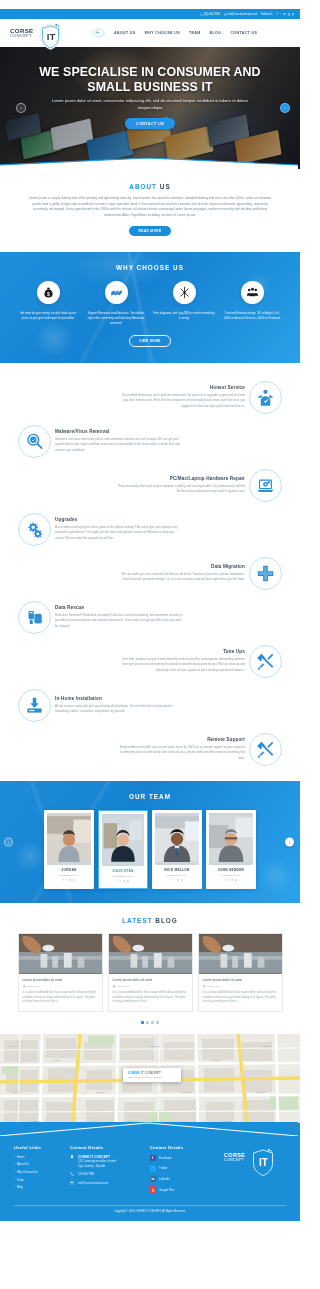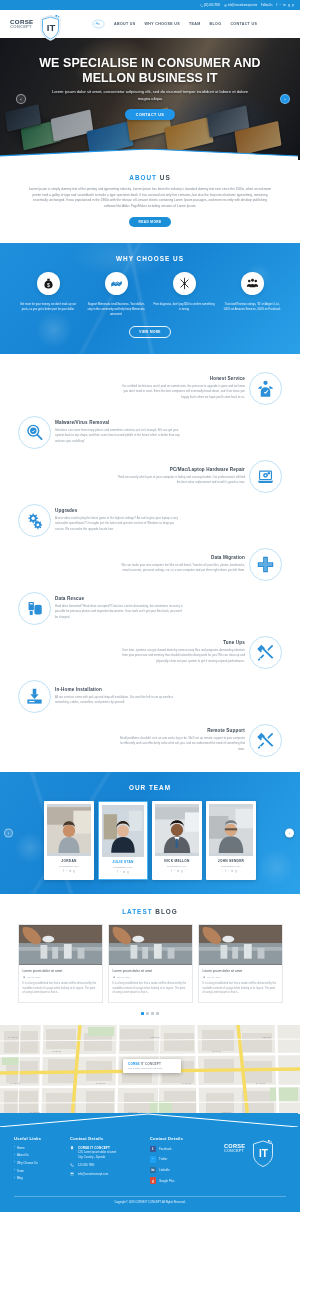--- a/index.html
+++ b/index.html
@@ -2,21 +2,21 @@
 <html><head>
 <meta charset="utf-8">
 <style>
   * { margin:0; padding:0; box-sizing:border-box; }
   html,body { width:300px; }
   body {
     font-family:"Liberation Sans", sans-serif;
     background:#fff; width:300px; overflow-x:hidden;
     -webkit-font-smoothing:antialiased;
   }
-  .page { width:300px; position:relative; }
+  .page { width:300px; position:relative;margin-top:9px; }
 
   
   .topbar {
     height:10px; background:#1a8fd8; display:flex;
     align-items:center; justify-content:flex-end; padding-right:6px;
     font-size:2.6px; color:#fff; gap:4px;
   }
   .tb-item { display:flex; align-items:center; gap:1px; white-space:nowrap; opacity:.95; }
   .tb-ico { width:3px; height:3px; display:inline-block; }
   .tb-ico svg { width:3px; height:3px; display:block; fill:#fff; }
@@ -380,21 +380,21 @@
       <div class="hcard" style="left:128px;top:12px;width:42px;height:24px;background:linear-gradient(135deg,#ba7a2a,#e8c57c);"></div>
       <div class="hcard" style="left:166px;top:22px;width:46px;height:26px;background:linear-gradient(135deg,#d98f2c,#f3cf8a);"></div>
       <div class="hcard" style="left:208px;top:10px;width:40px;height:23px;background:linear-gradient(135deg,#3b4b5a,#7f8d99);"></div>
       <div class="hcard" style="left:236px;top:26px;width:44px;height:25px;background:linear-gradient(135deg,#c2782a,#ecc07a);"></div>
       <div class="hcard" style="left:6px;top:8px;width:34px;height:20px;background:linear-gradient(135deg,#23303c,#4a5b69);"></div>
     </div>
     <div class="hero-overlay"></div>
     <div class="arrow arrow-l">‹</div>
     <div class="arrow arrow-r">›</div>
     <div class="hero-inner">
-      <h1>WE SPECIALISE IN CONSUMER AND MELLON BUSINESS IT</h1>
+      <h1>WE SPECIALISE IN CONSUMER AND SMALL BUSINESS IT</h1>
       <p>Lorem ipsum dolor sit amet, consectetur adipiscing elit, sed do eiusmod tempor incididunt ut labore et dolore magna aliqua</p>
       <button class="btn-primary">CONTACT US</button>
     </div>
     <svg class="hero-wedge" viewBox="0 0 300 12" preserveAspectRatio="none">
       <polygon points="0,12 0,7 150,0 300,7 300,12" fill="#ffffff"></polygon>
       <polyline points="0,7 150,0 300,7" fill="none" stroke="#2196e8" stroke-width="1.1"></polyline>
     </svg>
   </div>
 
   <div class="about">

